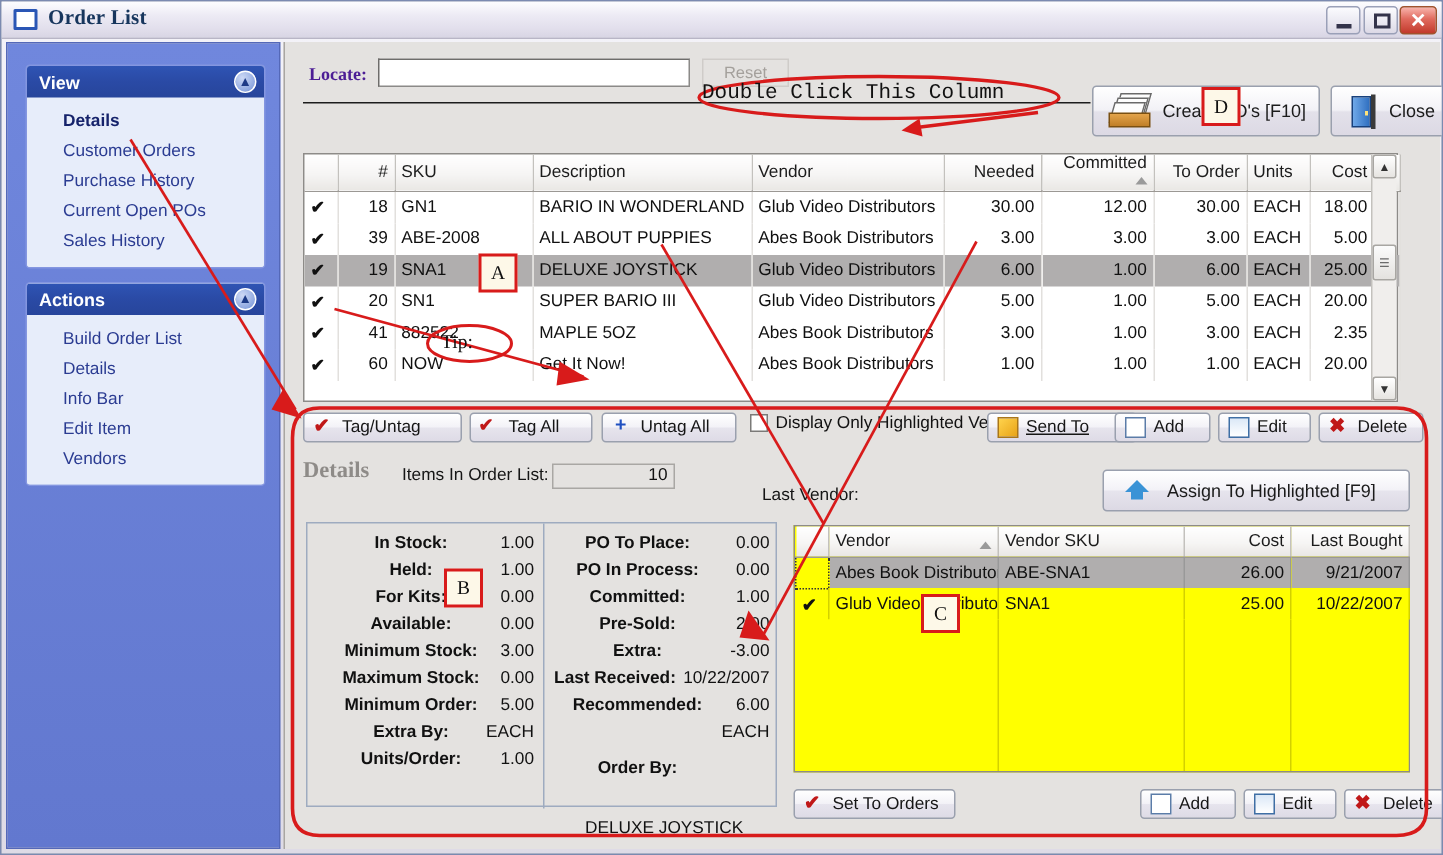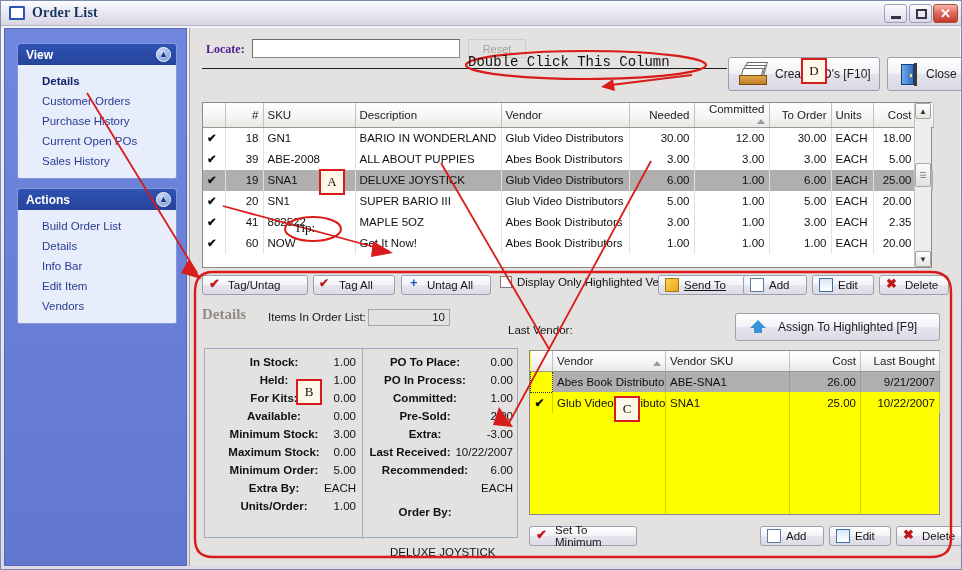--- a/index.html
+++ b/index.html
@@ -667,21 +667,21 @@
       </table>
       <div id="vfill">
         <div id="vfill-c1"></div>
           <div id="vfill-c2"></div>
           <div id="vfill-c3"></div>
       </div>
     </div>
 
     <div class="tbtn" id="set-primary">
       <span class="mini-ico ico-check"></span>
-      <span>Set To Minimum</span>
+      <span>Set To Orders</span>
     </div>
     <div class="tbtn" id="add-bot">
       <span class="mini-ico ico-doc"></span>
       <span>Add</span>
     </div>
     <div class="tbtn" id="edit-bot">
       <span class="mini-ico ico-doc2"></span>
       <span>Edit</span>
     </div>
     <div class="tbtn" id="del-bot">

